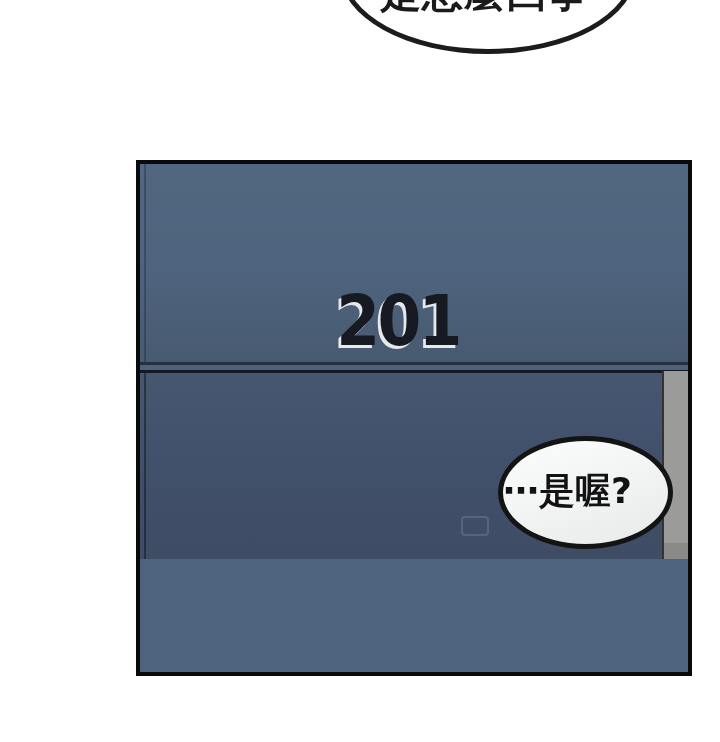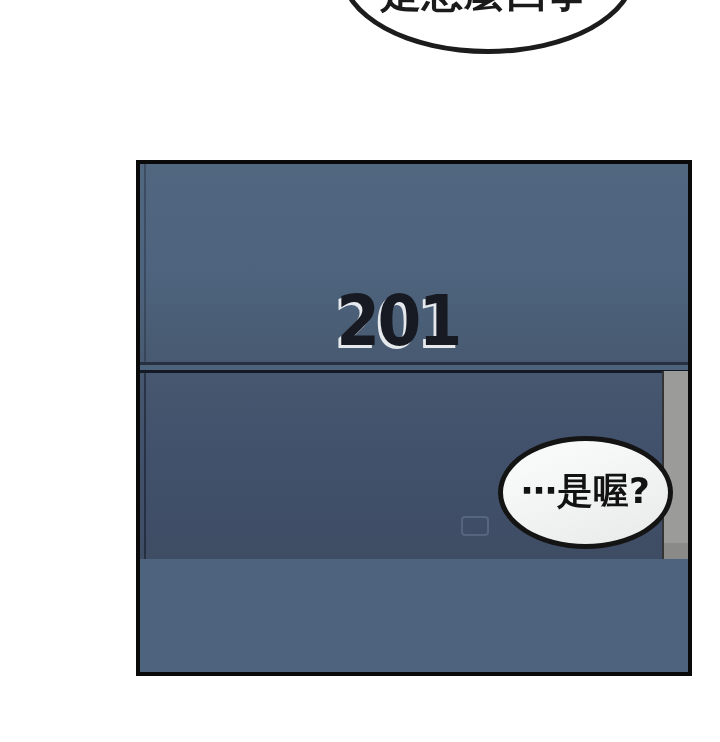--- a/index.html
+++ b/index.html
@@ -139,21 +139,21 @@
 
   .speech-bubble {
     position: absolute;
     left: 358px; top: 272px;
     width: 175px; height: 113px;
     border: 5px solid #141414;
     border-radius: 50%;
     background: linear-gradient(160deg, #f8f9f9 20%, #ebedec 85%);
     display: flex;
     align-items: center;
-    justify-content: center;
+    justify-content: flex-start;
     z-index: 3;
   }
   .speech-bubble-text {
     font-size: 36px;
     font-weight: 600;
     color: #121212;
     white-space: nowrap;
     letter-spacing: 0px;
     padding-bottom: 2px;
   }

